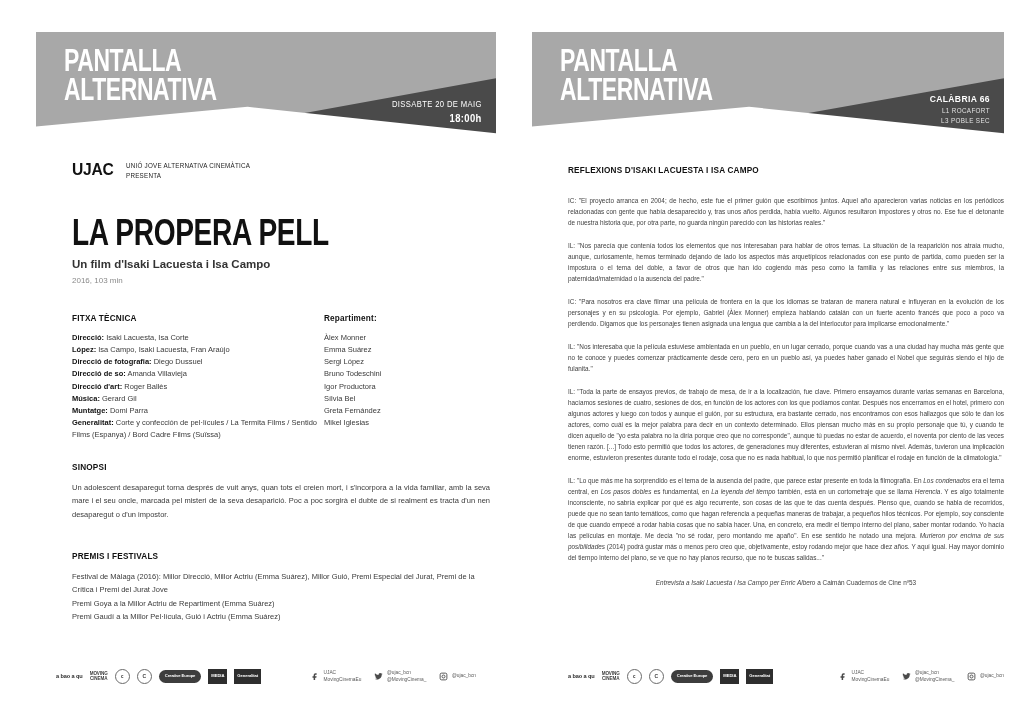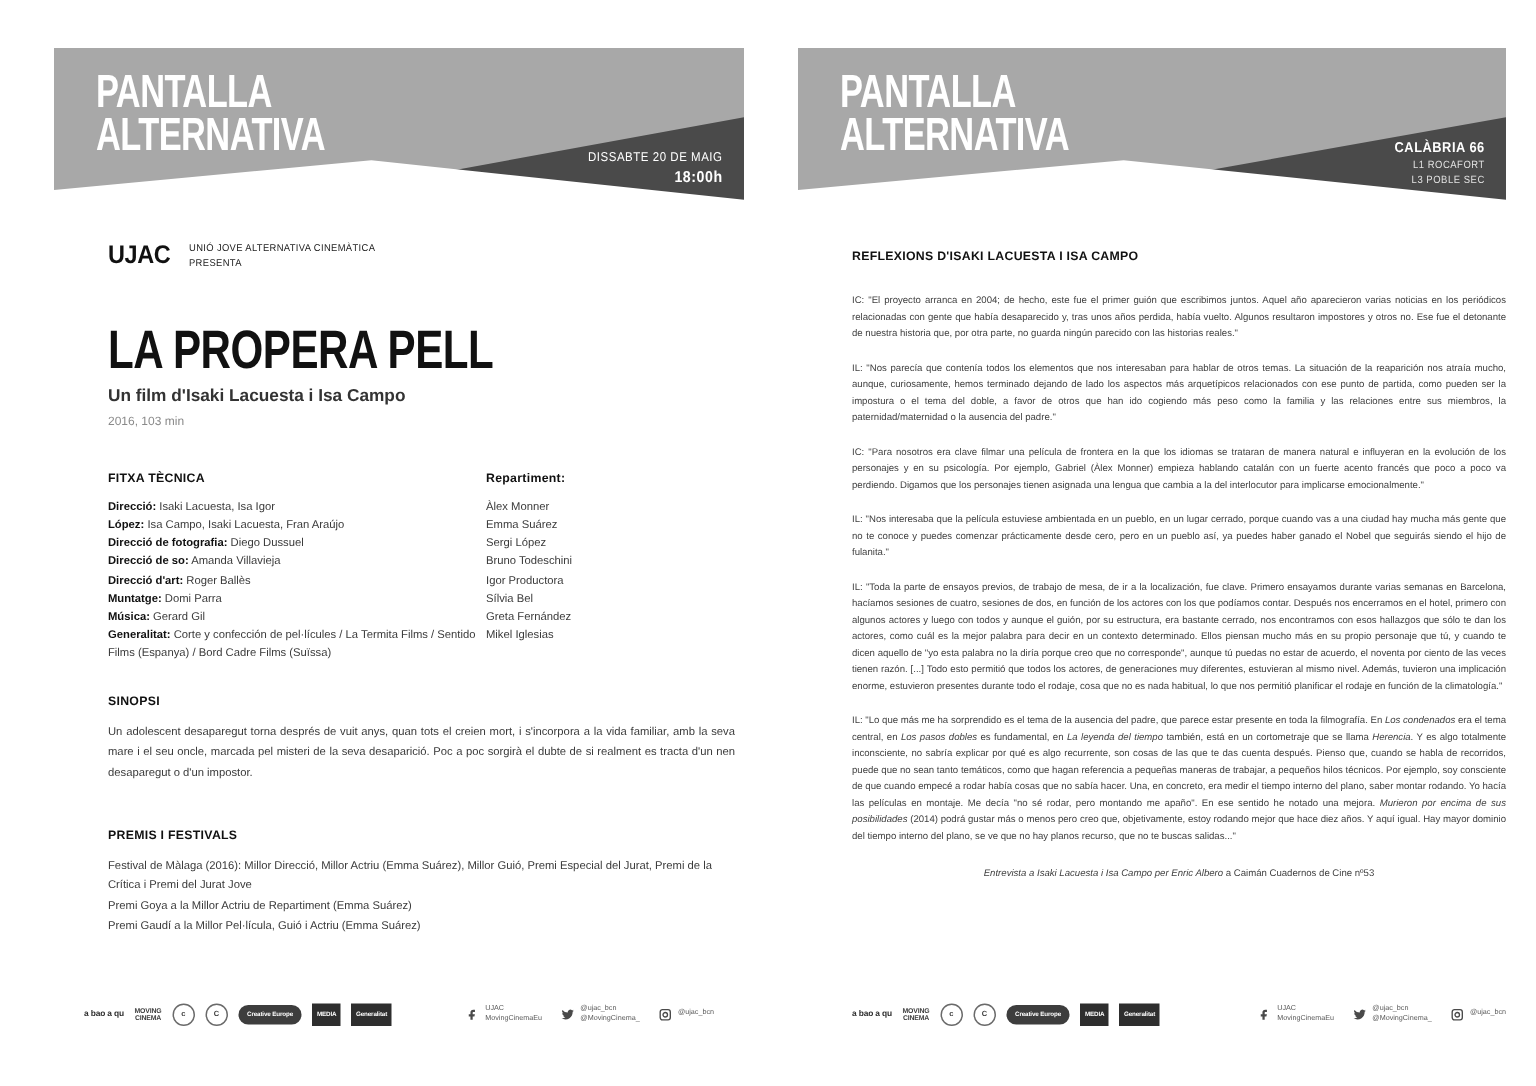--- a/index.html
+++ b/index.html
@@ -335,27 +335,27 @@
     </div>
 
     <div class="film-title">LA PROPERA PELL</div>
     <div class="film-sub">Un film d'Isaki Lacuesta i Isa Campo</div>
     <div class="film-meta">2016, 103 min</div>
 
     <div class="credits">
       <div class="credits-col-left">
         <div class="sec-head">FITXA TÈCNICA</div>
         <div id="fitxa-rows">
-            <div class="credit-line"><b>Direcció:</b><span> Isaki Lacuesta, Isa Igor</span></div>
+            <div class="credit-line"><b>Direcció:</b><span> Isaki Lacuesta, Isa Corte</span></div>
             <div class="credit-line"><b>López:</b><span> Isa Campo, Isaki Lacuesta, Fran Araújo</span></div>
             <div class="credit-line"><b>Direcció de fotografia:</b><span> Diego Dussuel</span></div>
             <div class="credit-line"><b>Direcció de so:</b><span> Amanda Villavieja</span></div>
             <div class="credit-line"><b>Direcció d'art:</b><span> Roger Ballès</span></div>
+            <div class="credit-line"><b>Música:</b><span> Gerard Gil</span></div>
             <div class="credit-line"><b>Muntatge:</b><span> Domi Parra</span></div>
-            <div class="credit-line"><b>Música:</b><span> Gerard Gil</span></div>
             <div class="credit-line"><b>Generalitat:</b><span> Corte y confección de pel·lícules / La Termita Films / Sentido Films (Espanya) / Bord Cadre Films (Suïssa)</span></div>
           </div>
       </div>
       <div class="credits-col-right">
         <div class="sec-head">Repartiment:</div>
         <div id="cast-rows">
             <div class="cast-line">Àlex Monner</div>
             <div class="cast-line">Emma Suárez</div>
             <div class="cast-line">Sergi López</div>
             <div class="cast-line">Bruno Todeschini</div>

